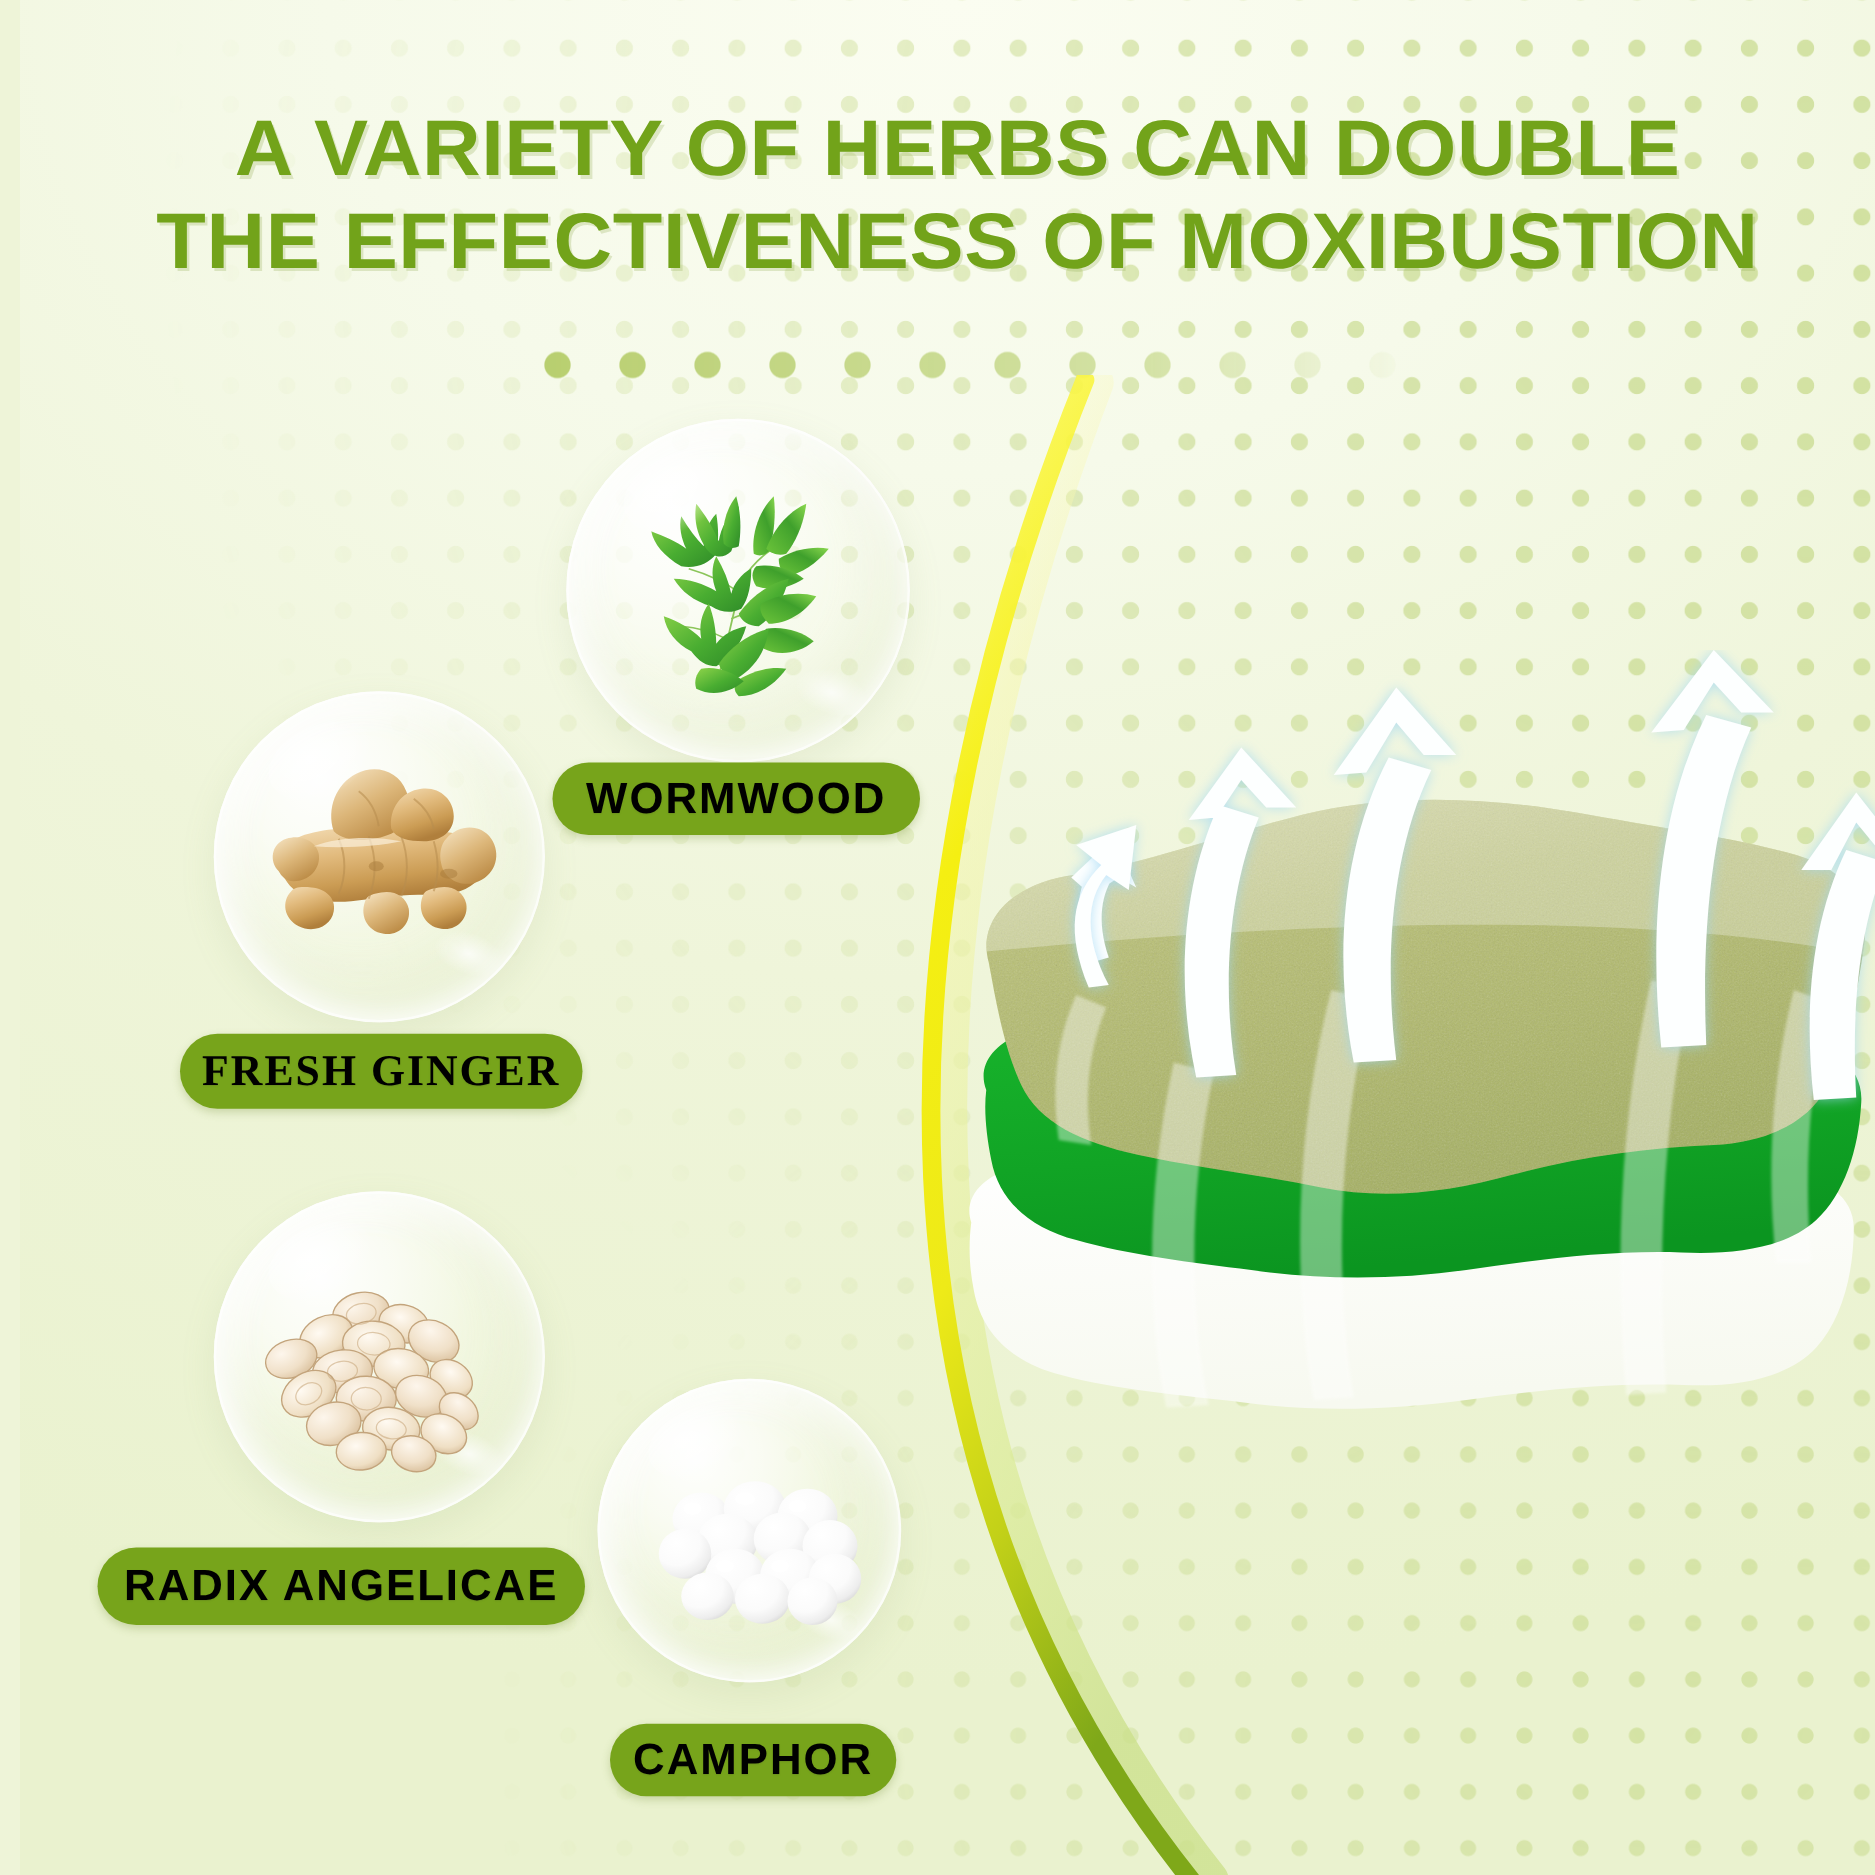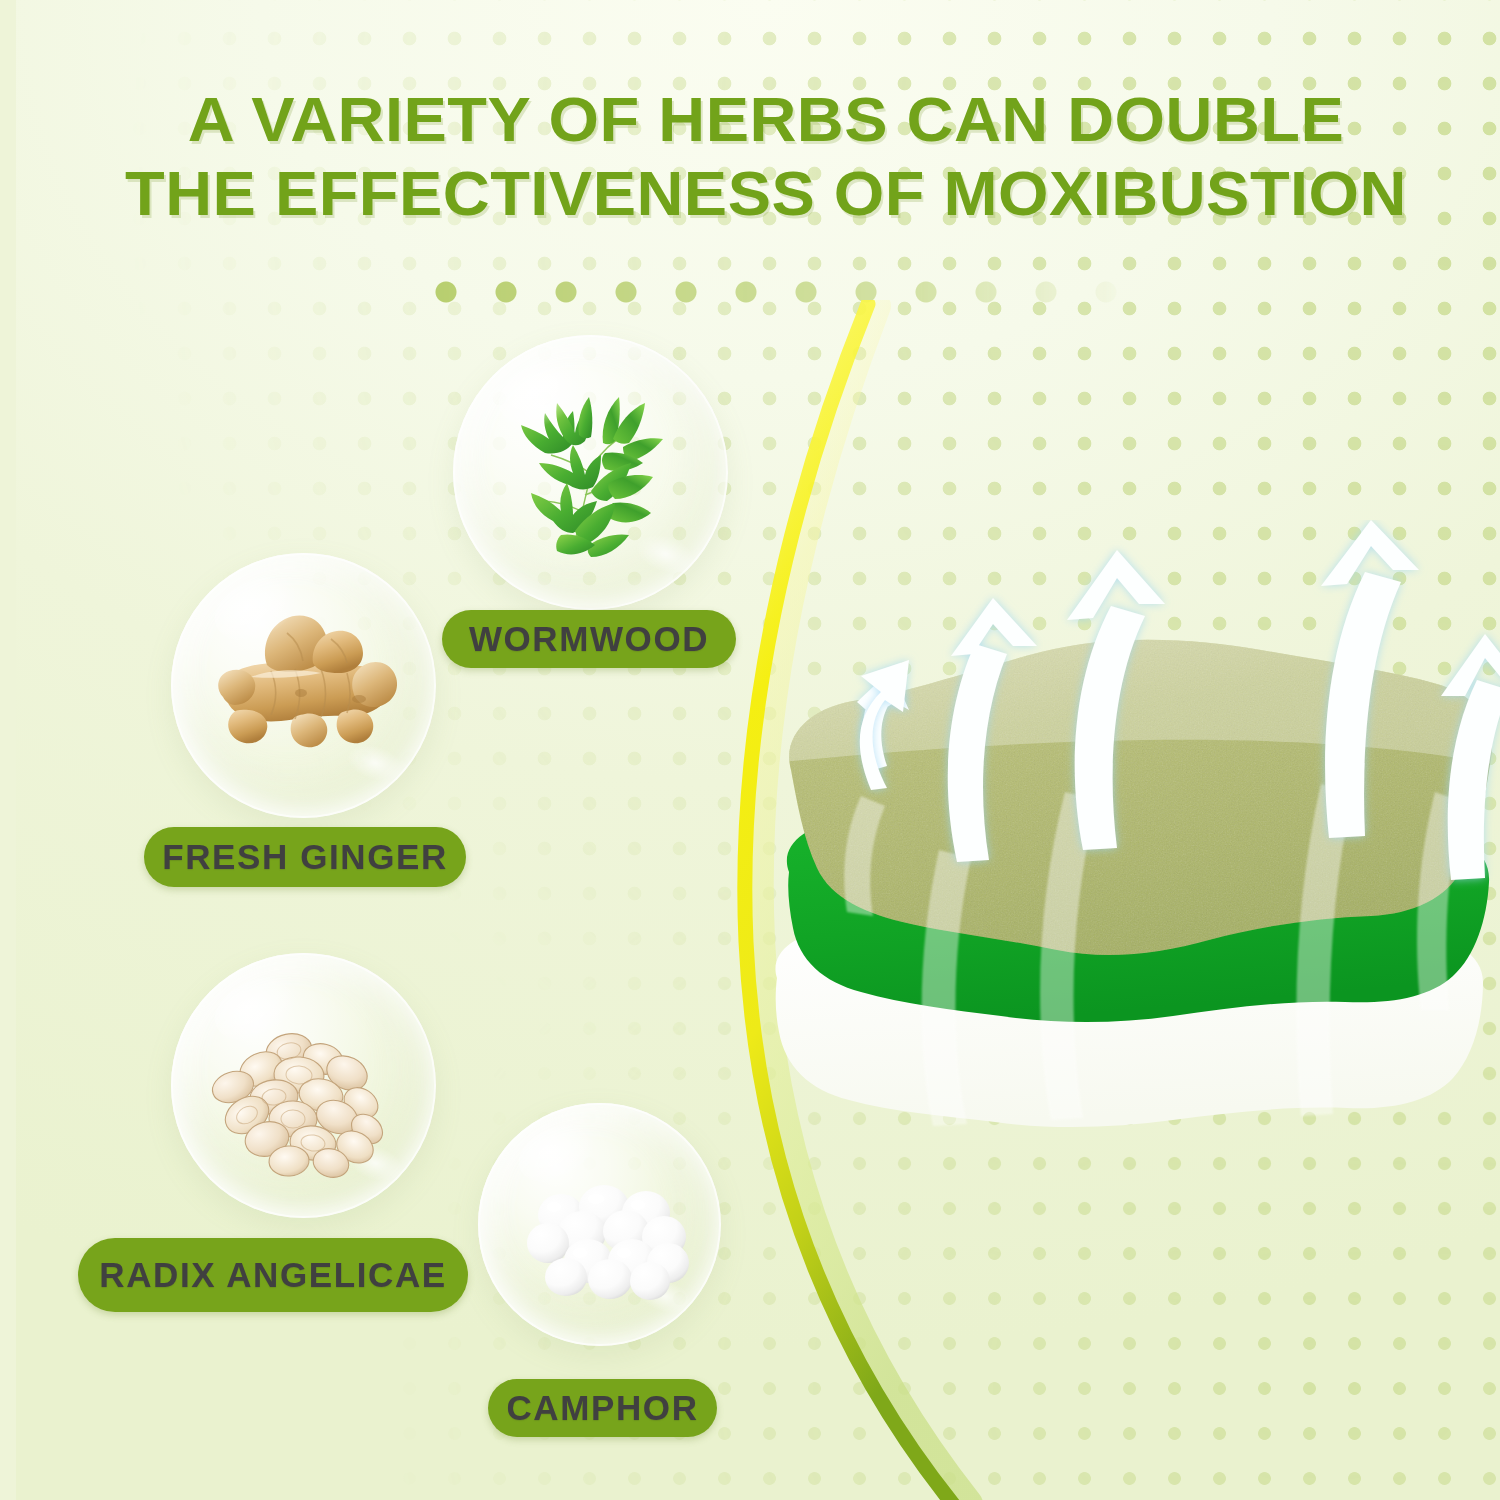--- a/index.html
+++ b/index.html
@@ -100,32 +100,32 @@
   .b-ginger{left:155px;top:553px;width:265px;height:265px;}
   
   .b-radix{left:155px;top:953px;width:265px;height:265px;}
   
   .b-camphor{left:462px;top:1103px;width:243px;height:243px;}
 
   
   .badge{
     position:absolute;
     background:#77a41b;
-    color:#404040;
+    color:#000000;
     border-radius:999px;
     font-weight:bold;
     letter-spacing:1.6px;
     display:flex;align-items:center;justify-content:center;
     box-shadow:0 3px 7px rgba(120,145,60,.30);
     white-space:nowrap;
     text-shadow:0 1px 1px rgba(90,115,35,.35);
   }
   .bg-wormwood{left:426px;top:610px;width:294px;height:58px;font-size:35px;}
-  .bg-ginger{left:128px;top:827px;width:322px;height:60px;font-size:35px;}
-  .bg-radix{left:62px;top:1238px;width:390px;height:74px;font-size:35px;}
+  .bg-ginger{left:128px;top:827px;width:322px;height:60px;font-size:35px;font-family:Liberation Serif, serif;}
+  .bg-radix{left:62px;top:1238px;width:390px;height:62px;font-size:35px;}
   .bg-camphor{left:472px;top:1379px;width:229px;height:58px;font-size:35px;text-align:center;}
 
   
   .patch{position:absolute;left:745px;top:520px;width:760px;height:660px;}
 </style>
 </head>
 <body>
 
 <div id="poster">
 

